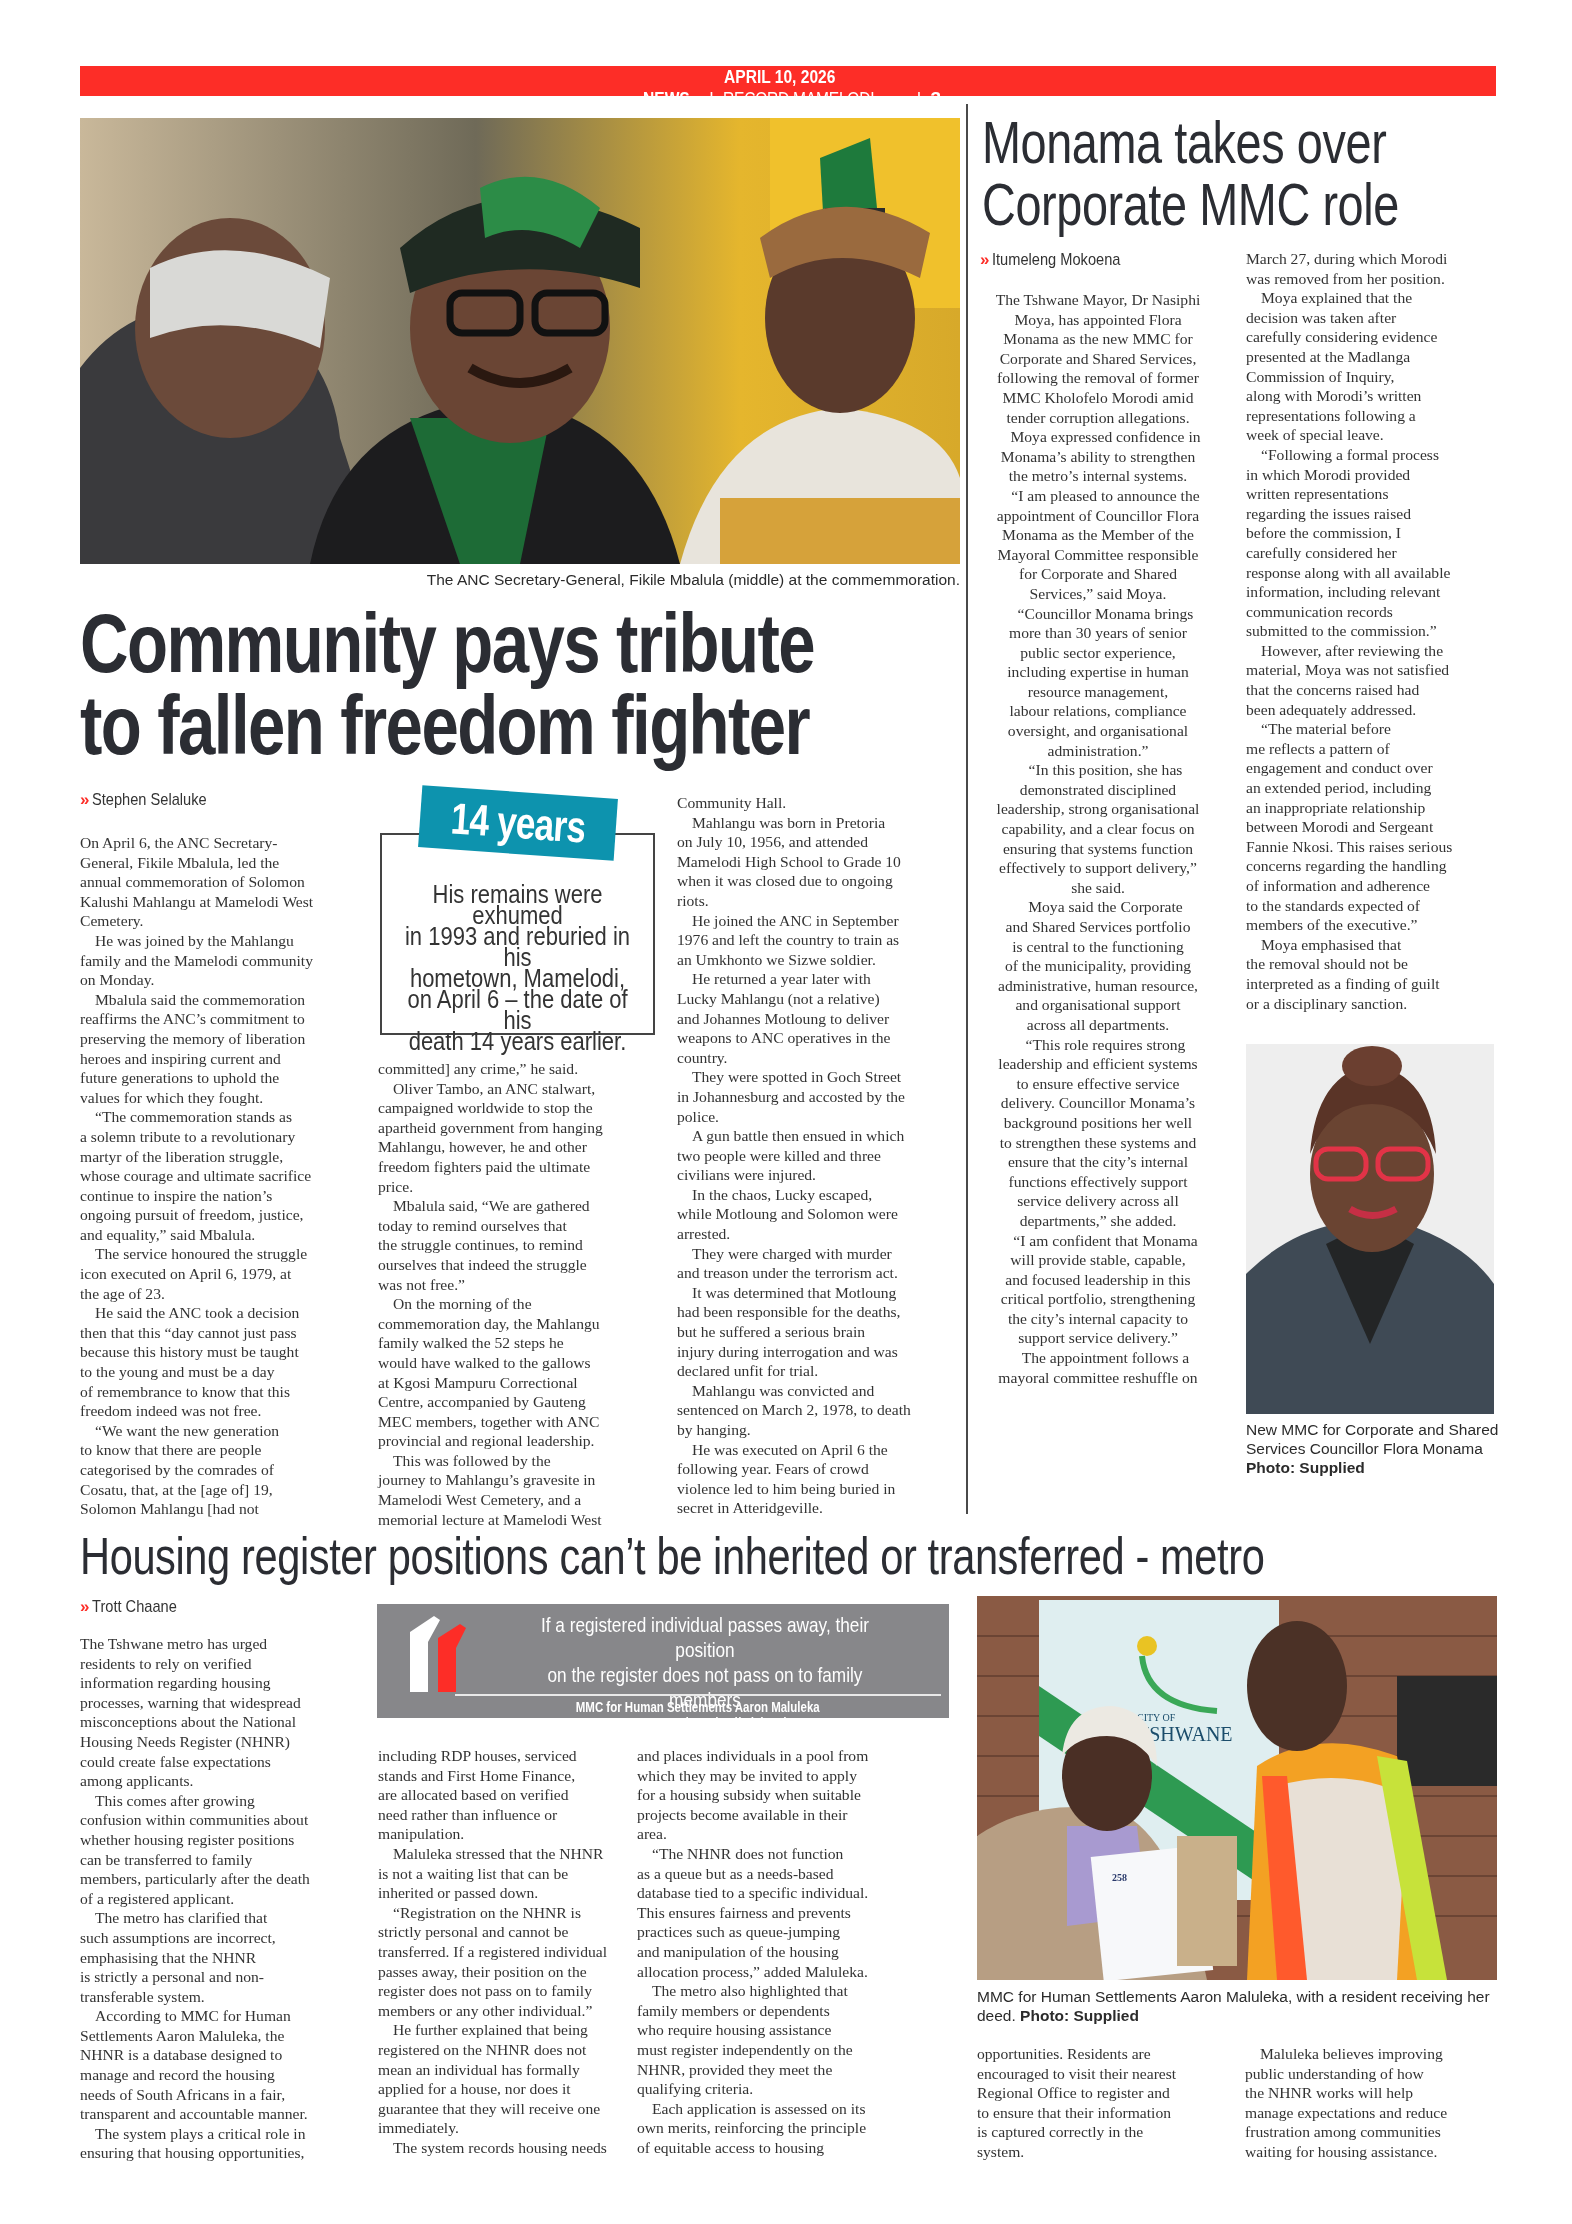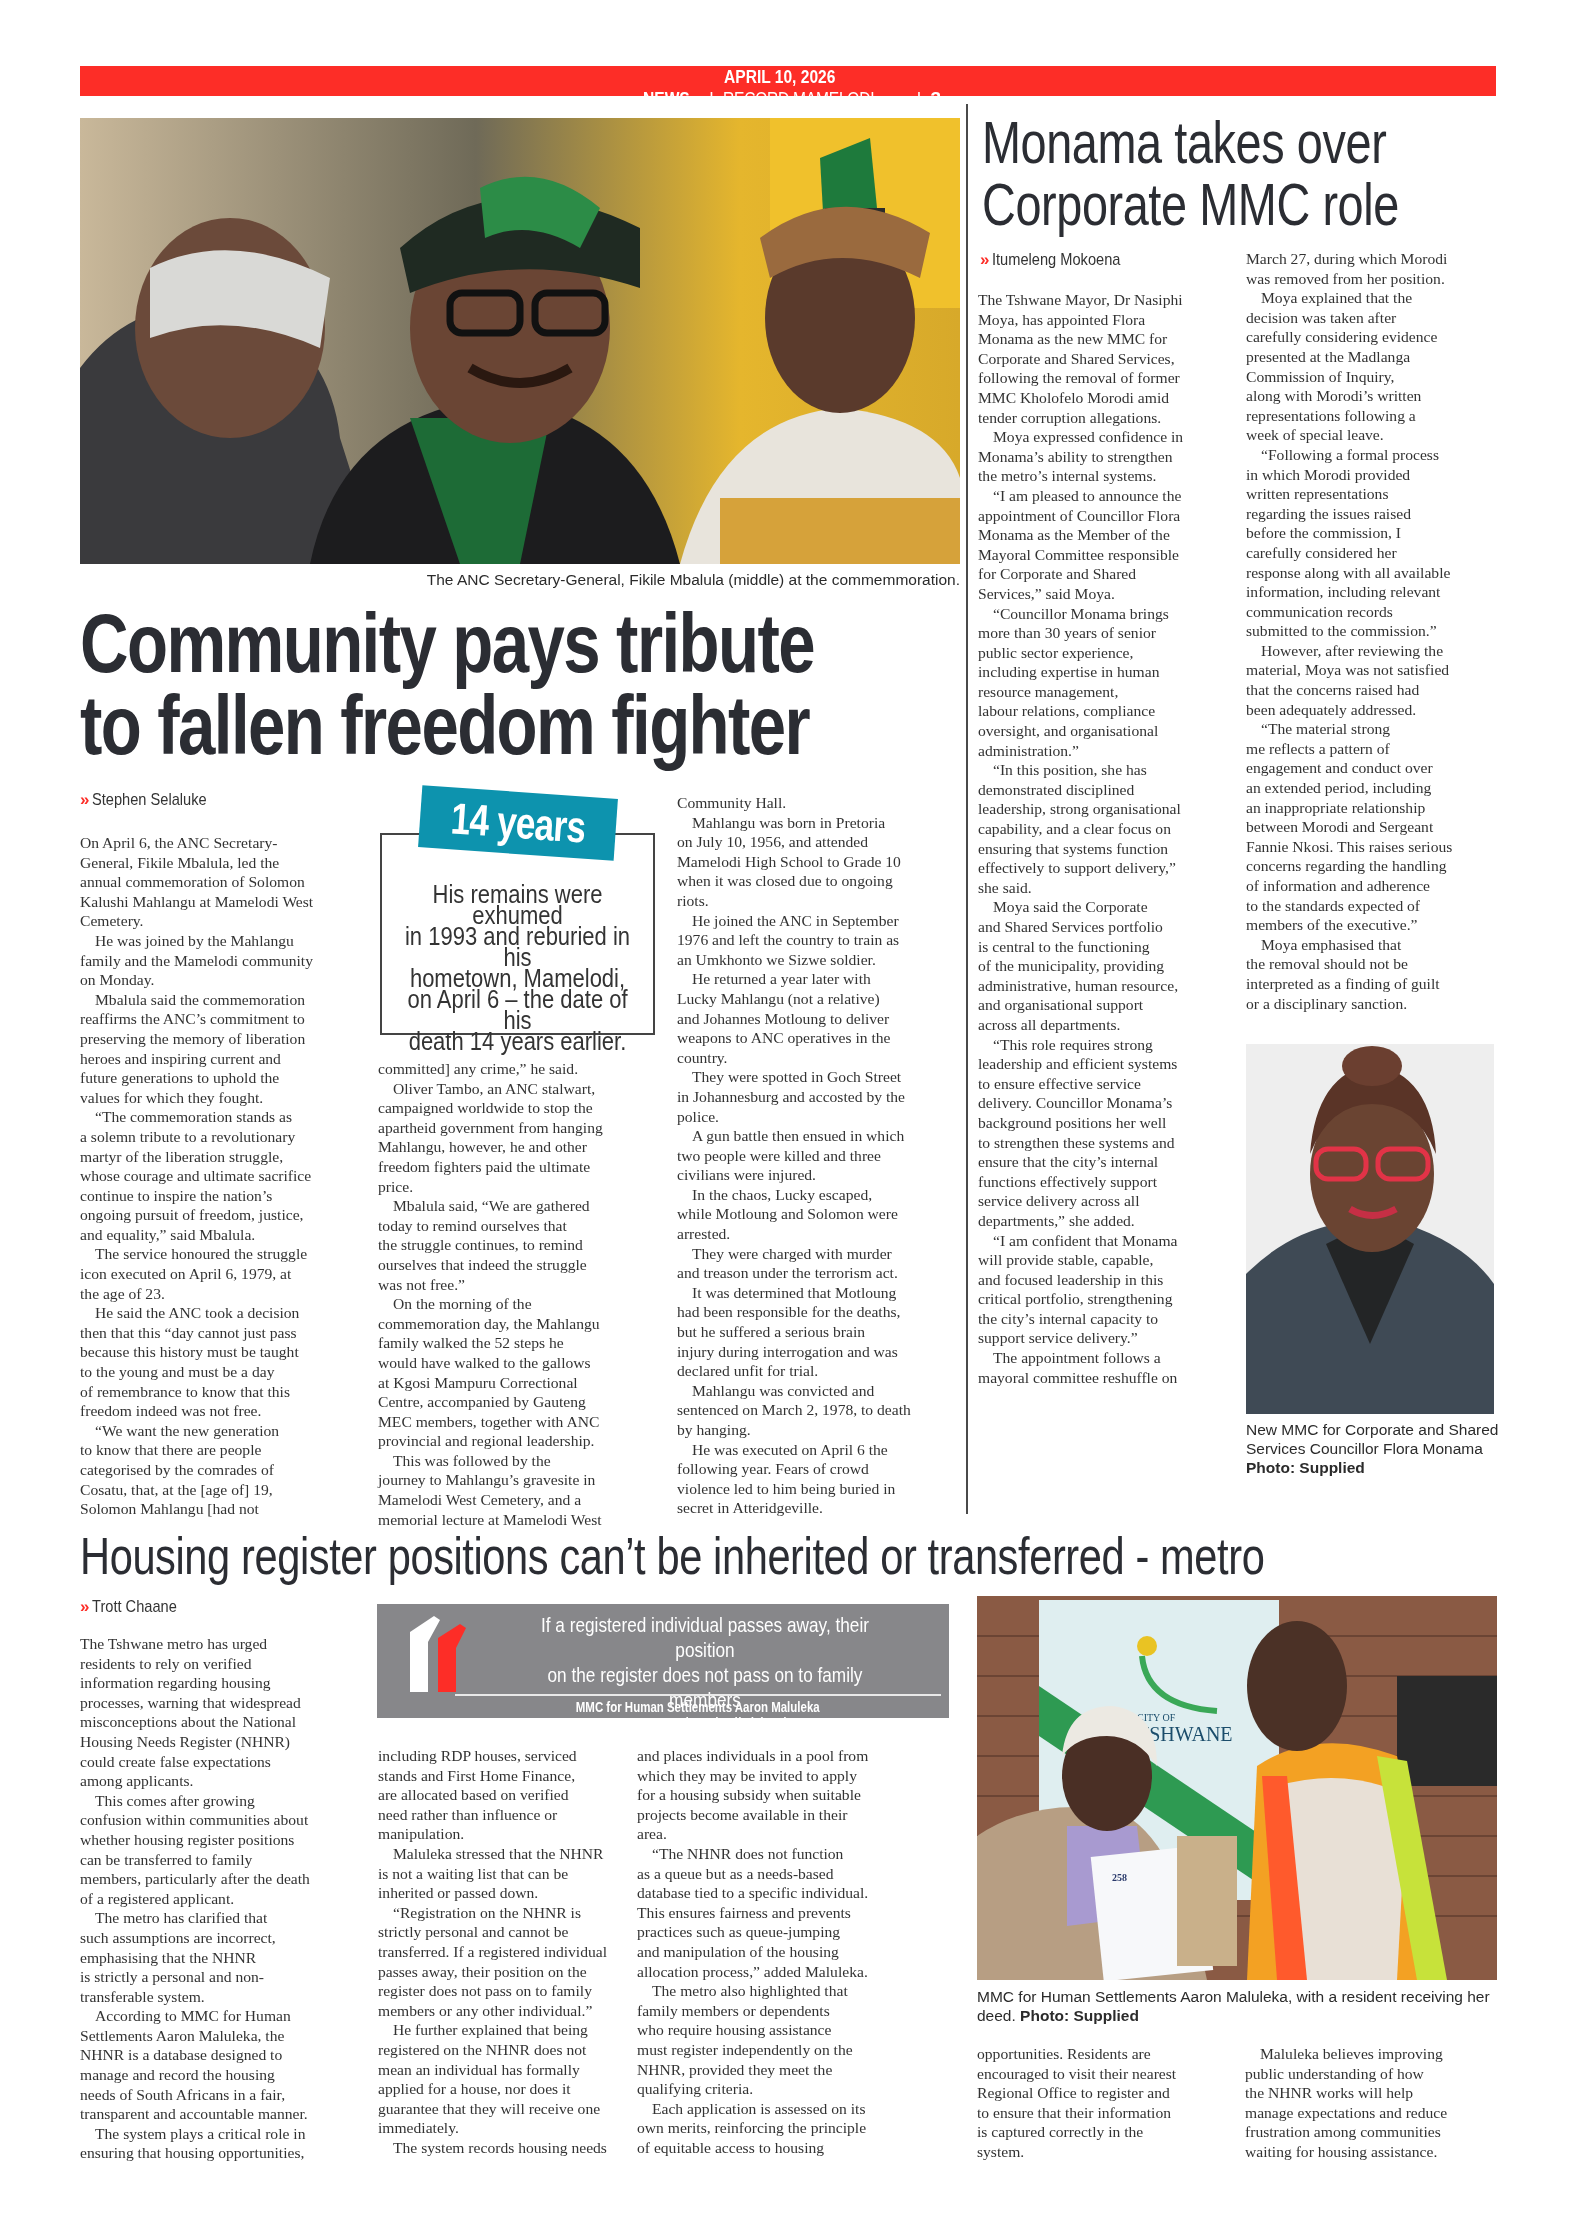--- a/index.html
+++ b/index.html
@@ -283,21 +283,21 @@
   </div>
 
 <div class="abs headline-light" style="left:982px; top:112px;">Monama takes over</div>
 <div class="abs headline-light" style="left:982px; top:174px;">Corporate MMC role</div>
 
 <div class="abs byline" style="left:980px; top:250px;">
   <span class="chev">»</span>
   <span class="name">Itumeleng Mokoena</span>
 </div>
 
-<div class="abs col" style="left:978px; top:290px; width:240px;" id="mcol0">
+<div class="abs col" style="left:978px; top:290px; width:240px;text-align:center;" id="mcol0">
     <div>
       <span class="ln">The Tshwane Mayor, Dr Nasiphi</span>
       <span class="ln">Moya, has appointed Flora</span>
       <span class="ln">Monama as the new MMC for</span>
       <span class="ln">Corporate and Shared Services,</span>
       <span class="ln">following the removal of former</span>
       <span class="ln">MMC Kholofelo Morodi amid</span>
       <span class="ln">tender corruption allegations.</span>
     </div>
     <div>
@@ -393,21 +393,21 @@
       <span class="ln">communication records</span>
       <span class="ln">submitted to the commission.”</span>
     </div>
     <div>
       <span class="ln ind">However, after reviewing the</span>
       <span class="ln">material, Moya was not satisfied</span>
       <span class="ln">that the concerns raised had</span>
       <span class="ln">been adequately addressed.</span>
     </div>
     <div>
-      <span class="ln ind">“The material strong</span>
+      <span class="ln ind">“The material before</span>
       <span class="ln">me reflects a pattern of</span>
       <span class="ln">engagement and conduct over</span>
       <span class="ln">an extended period, including</span>
       <span class="ln">an inappropriate relationship</span>
       <span class="ln">between Morodi and Sergeant</span>
       <span class="ln">Fannie Nkosi. This raises serious</span>
       <span class="ln">concerns regarding the handling</span>
       <span class="ln">of information and adherence</span>
       <span class="ln">to the standards expected of</span>
       <span class="ln">members of the executive.”</span>

